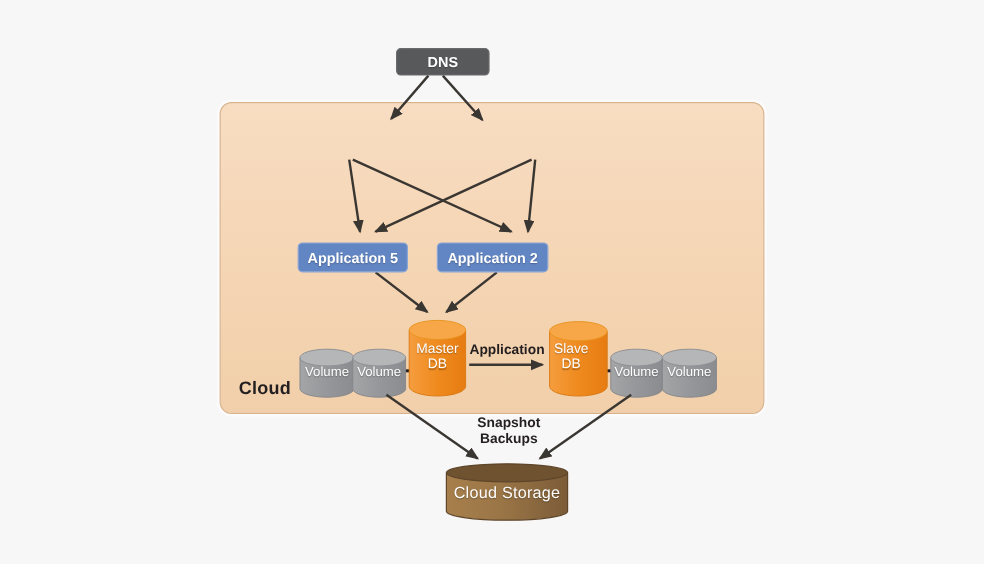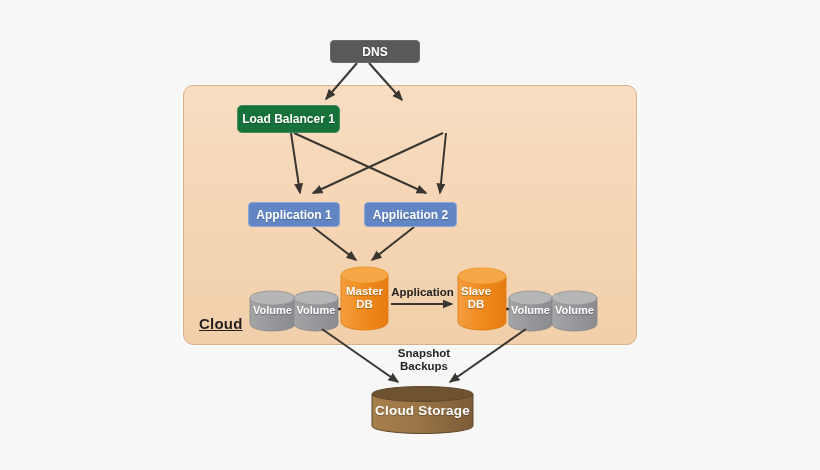--- a/index.html
+++ b/index.html
@@ -9,34 +9,34 @@
     font-family:"Liberation Sans", sans-serif;
   }
   .cloud-box {
     position:absolute; left:183px; top:85px; width:452px; height:258px;
     background:linear-gradient(180deg, #f8ddc2 0%, #f4d4b2 60%, #f1cfaa 100%);
     border:1px solid #d9b28a; border-radius:10px;
     box-shadow:0 0 0 2px rgba(255,255,255,0.55);
   }
   .cloud-label {
     position:absolute; left:15px; bottom:12px;
-    font-size:15px; font-weight:bold; color:#231f20; letter-spacing:0.2px;text-decoration:underline;
+    font-size:15px; font-weight:bold; color:#231f20; letter-spacing:0.2px;
   }
   svg.layer { position:absolute; left:0; top:0; }
   .node {
     position:absolute; display:flex; align-items:center; justify-content:center;
     color:#ffffff; font-weight:bold; font-size:12px; text-align:center;
     box-sizing:border-box; text-shadow:0 1px 1px rgba(0,0,0,0.25);
   }
   .dns  { background:#58595b; border:1px solid #6a6b6d; border-radius:4px; }
   .lb   { background:#17713a; border:1px solid #3f8f5c; border-radius:5px; }
   .app  { background:#6286c3; border:1px solid #8aa6d6; border-radius:4px; }
   .cyl-label {
     position:absolute; display:flex; align-items:center; justify-content:center;
-    color:#ffffff; font-weight:bold; text-align:center;
+    color:#ffffff; font-weight:normal; text-align:center;
     white-space:pre-line; text-shadow:0 1px 1px rgba(0,0,0,0.3);
   }
   .vol-label  { font-size:11px; }
   .db-label   { font-size:11.5px; line-height:13px; }
   .storage-label { font-size:13.5px; letter-spacing:0.2px; }
   .edge-label {
     position:absolute; color:#231f20; font-weight:bold; font-size:11.5px;
     text-align:center; white-space:pre-line; line-height:13px;
   }
 </style>
@@ -113,26 +113,25 @@
     <line x1="294" y1="133" x2="426" y2="193" stroke="#3a3632" stroke-width="2" marker-end="url(#ah)"></line>
     <line x1="443" y1="133" x2="313" y2="193" stroke="#3a3632" stroke-width="2" marker-end="url(#ah)"></line>
     <line x1="446" y1="133" x2="440" y2="193" stroke="#3a3632" stroke-width="2" marker-end="url(#ah)"></line>
     <line x1="313" y1="227" x2="356" y2="260" stroke="#3a3632" stroke-width="2" marker-end="url(#ah)"></line>
     <line x1="414" y1="227" x2="372" y2="260" stroke="#3a3632" stroke-width="2" marker-end="url(#ah)"></line>
     <line x1="391" y1="304" x2="452" y2="304" stroke="#3a3632" stroke-width="2" marker-end="url(#ah)"></line>
     <line x1="322" y1="329" x2="398" y2="382" stroke="#3a3632" stroke-width="2" marker-end="url(#ah)"></line>
     <line x1="526" y1="329" x2="450" y2="382" stroke="#3a3632" stroke-width="2" marker-end="url(#ah)"></line>
   </svg>
 
-  <div class="node dns" style="left:330px; top:40px; width:90px; height:23px;">DNS</div>
-
-  <div class="node lb" style="left:237px; top:105px; width:103px; height:28px;">Load Balancer 1</div>
+  <div class="node dns" style="left:330px; top:40px; width:78px; height:23px;">DNS</div>
 
 
-  <div class="node app" style="left:248px; top:202px; width:92px; height:25px;">Application 1</div>
+
+  <div class="node app" style="left:248px; top:202px; width:92px; height:25px;">Application 5</div>
 
   <div class="node app" style="left:364px; top:202px; width:93px; height:25px;">Application 2</div>
 
   <div class="cyl-label vol-label" style="left:250px; top:300px; width:45px; height:20px;">Volume</div>
   <div class="cyl-label vol-label" style="left:294px; top:300px; width:44px; height:20px;">Volume</div>
   <div class="cyl-label db-label" style="left:341px; top:283px; width:47px; height:30px;">Master
 DB</div>
   <div class="cyl-label db-label" style="left:458px; top:283px; width:36px; height:30px;">Slave
 DB</div>
   <div class="cyl-label vol-label" style="left:509px; top:300px; width:43px; height:20px;">Volume</div>

